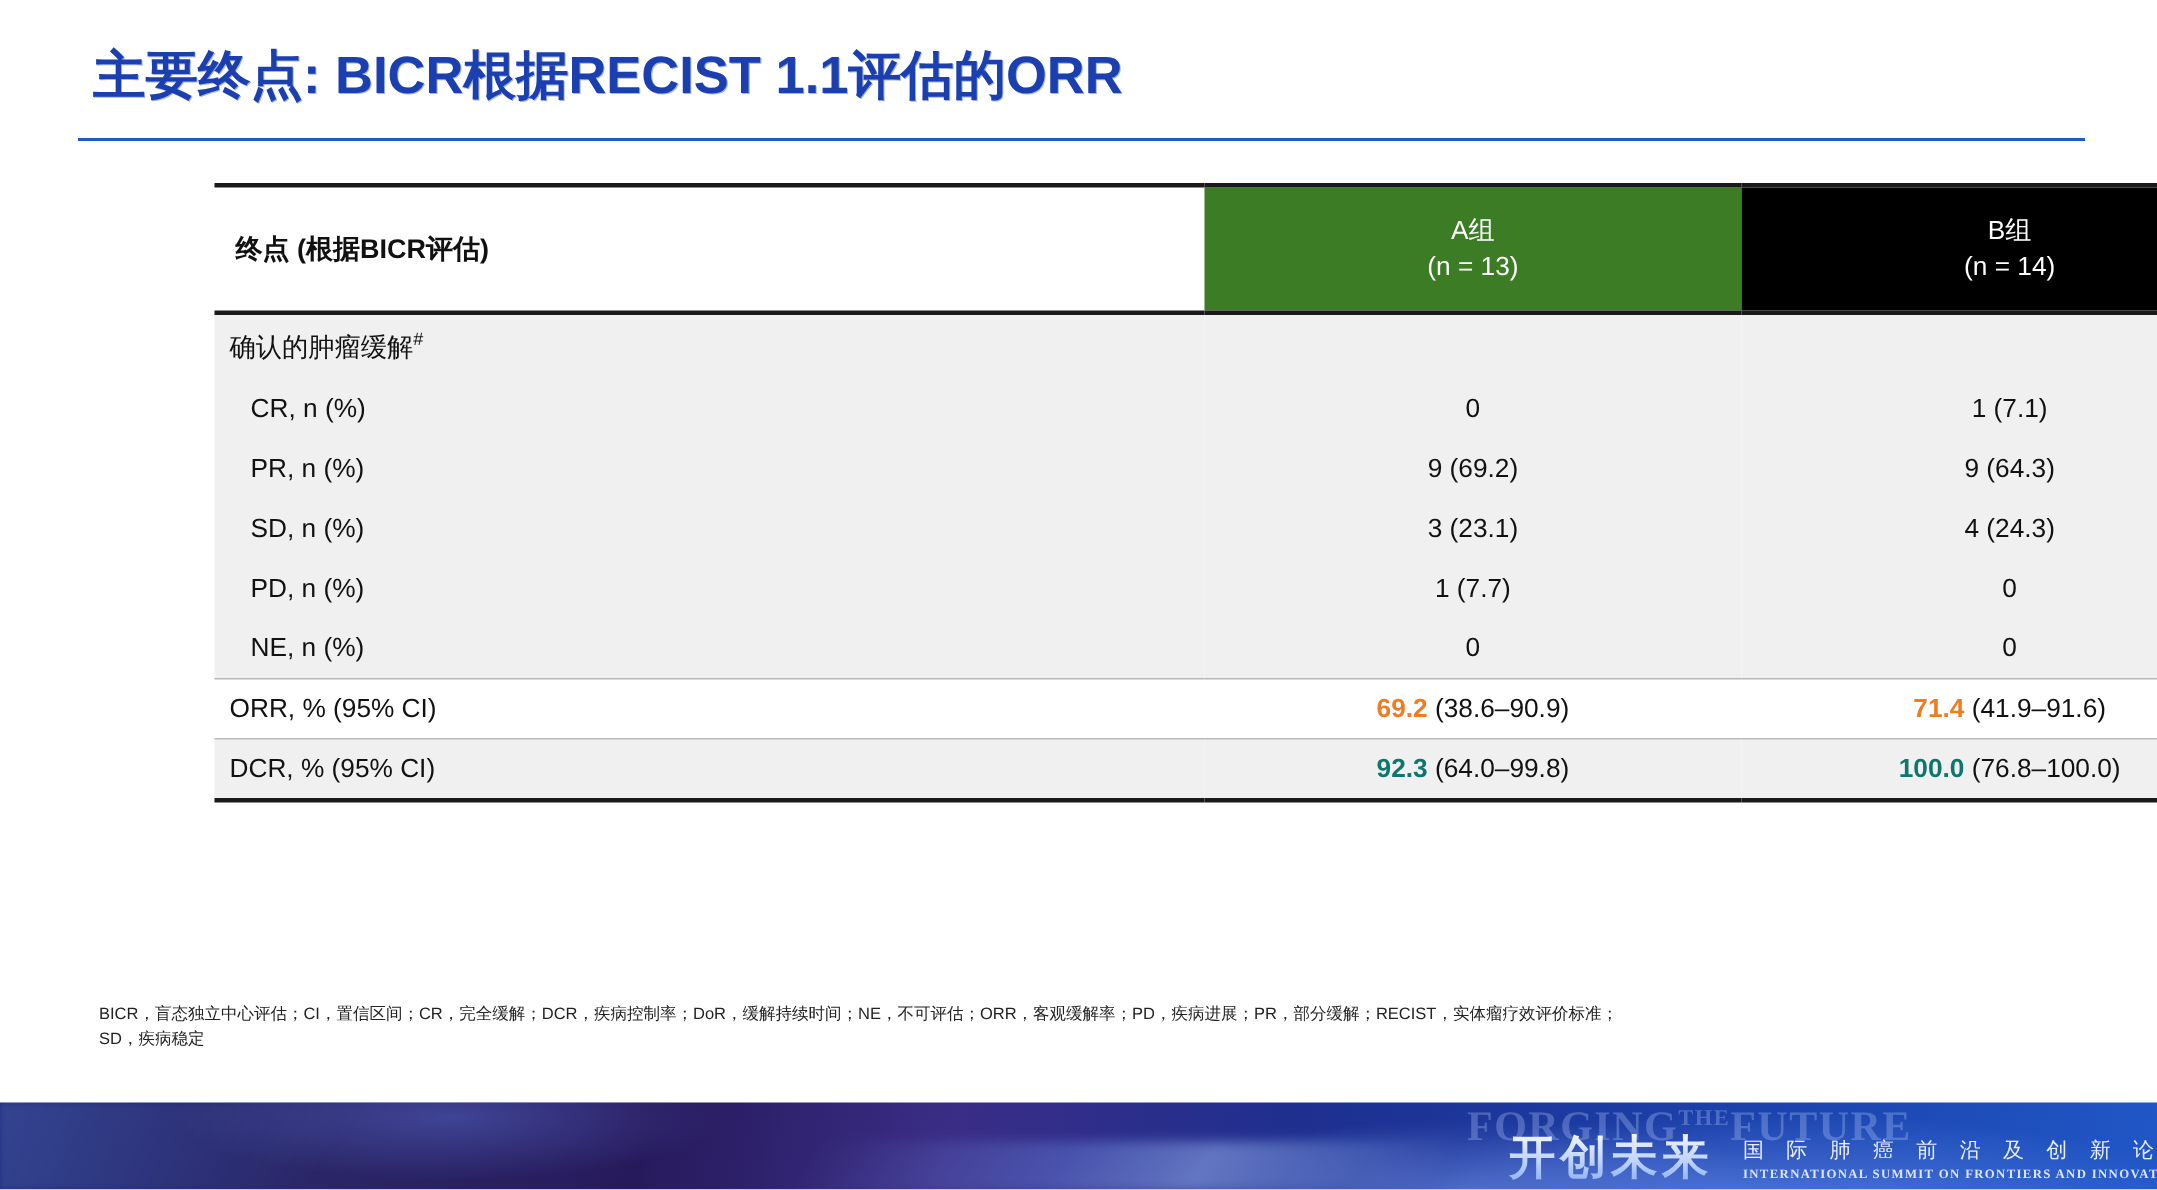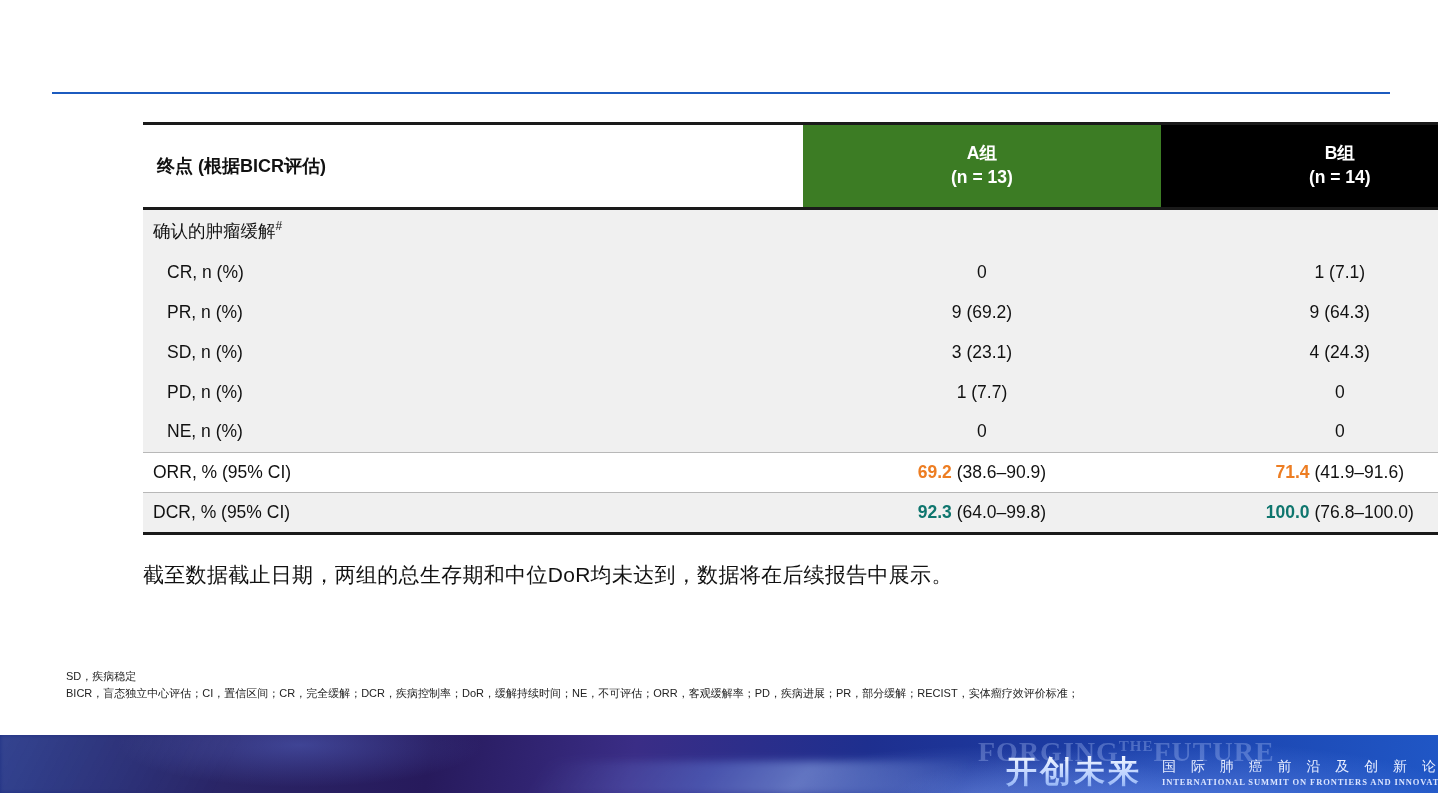--- a/index.html
+++ b/index.html
@@ -75,21 +75,21 @@
     display: flex;
     align-items: center;
   }
   .head-group {
     height: 82px;
     display: flex;
     flex-direction: column;
     align-items: center;
     justify-content: center;
     color: #ffffff;
-    font-weight: bold;
+    font-weight: normal;
     font-size: 17.5px;
     line-height: 1.35;
     text-align: right;
   }
   .head-group.green { background: #3C7C24; }
   .head-group.orange { background: #000000; }
 
   .head-under td {
     border-bottom: 3px solid #1a1a1a;
     height: 0; padding: 0; font-size: 0; line-height: 0;
@@ -222,20 +222,21 @@
     white-space: nowrap;
     font-family: "Liberation Serif", "DejaVu Serif", serif;
     font-weight: bold;
   }
 </style>
 </head>
 <body>
 
 <div class="slide">
 
+  <div class="title">主要终点: BICR根据RECIST 1.1评估的ORR</div>
   <div class="title-rule"></div>
 
   <div class="table-wrap">
     <table class="maintbl">
       <colgroup>
           <col class="c1">
           <col class="c2">
           <col class="c3">
         </colgroup>
       <tbody>
@@ -321,25 +322,24 @@
           <td class="val"><span class="val-strong-dark">100.0</span><span> (76.8–100.0)</span></td>
         </tr>
 
         <tr class="bottom-rule">
             <td colspan="3"></td>
           </tr>
       </tbody>
     </table>
   </div>
 
-  <div class="caption">截至数据截止日期，两组的总生存期和中位DoR均未达到，数据将在后续报告中展示。</div>
 
   <div class="footnote">
+    <div>BICR，盲态独立中心评估；CI，置信区间；CR，完全缓解；DCR，疾病控制率；DoR，缓解持续时间；NE，不可评估；ORR，客观缓解率；PD，疾病进展；PR，部分缓解；RECIST，实体瘤疗效评价标准；</div>
     <div>SD，疾病稳定</div>
-    <div>BICR，盲态独立中心评估；CI，置信区间；CR，完全缓解；DCR，疾病控制率；DoR，缓解持续时间；NE，不可评估；ORR，客观缓解率；PD，疾病进展；PR，部分缓解；RECIST，实体瘤疗效评价标准；</div>
   </div>
 
   <div class="banner">
     <div class="banner-swirl2"></div>
     <div class="banner-swirl"></div>
     <div class="watermark"><span>FORGING</span><span class="small">THE</span><span>FUTURE</span></div>
     <div class="brand-cn">开创未来</div>
     <div class="brand-sub-cn">国 际 肺 癌 前 沿 及 创 新 论 坛</div>
     <div class="brand-sub-en">INTERNATIONAL SUMMIT ON FRONTIERS AND INNOVATIONS IN LUNG CANCER</div>
   </div>

